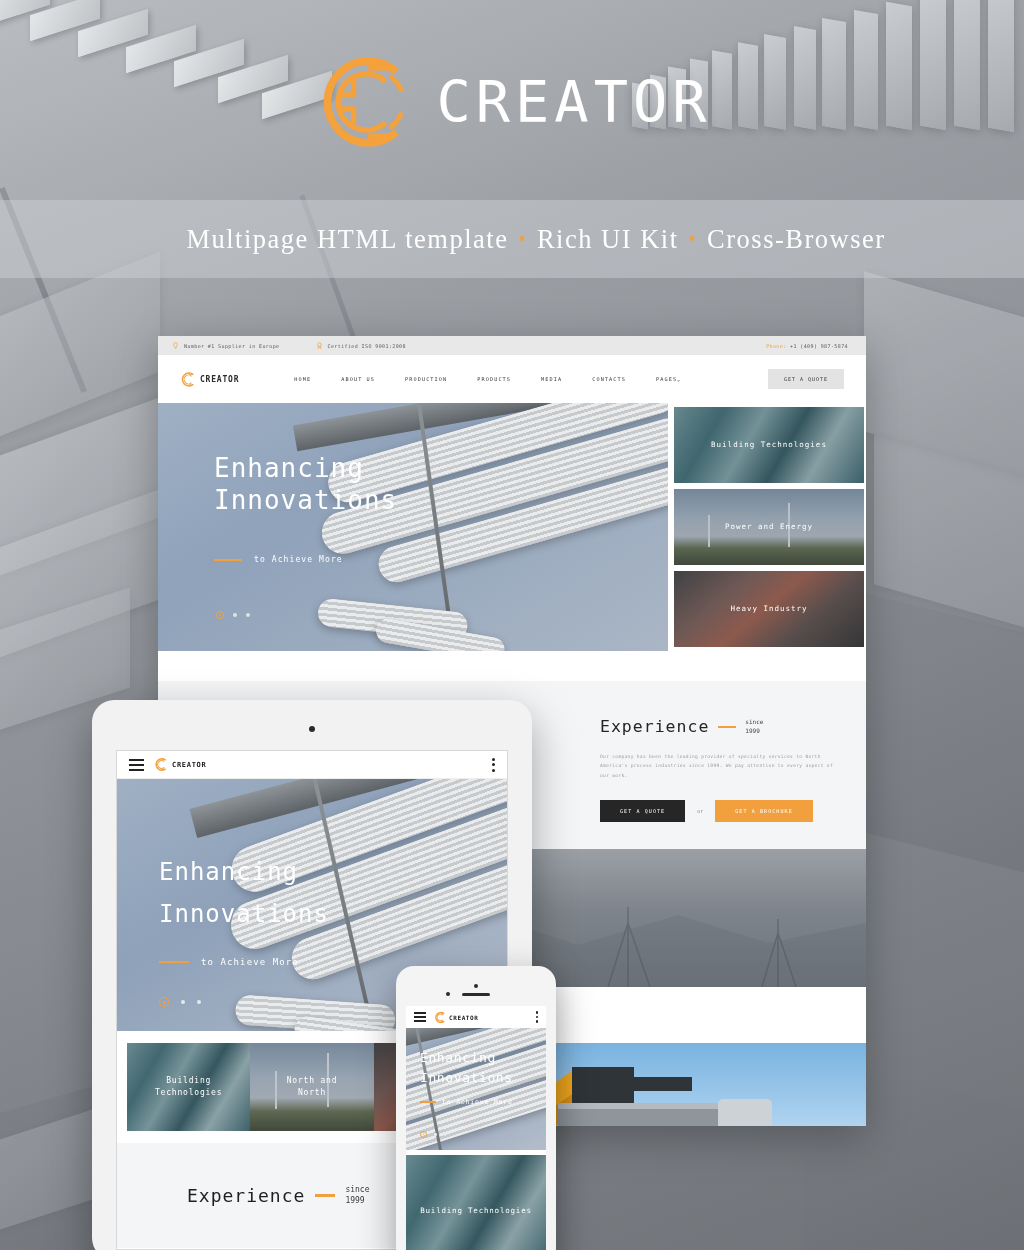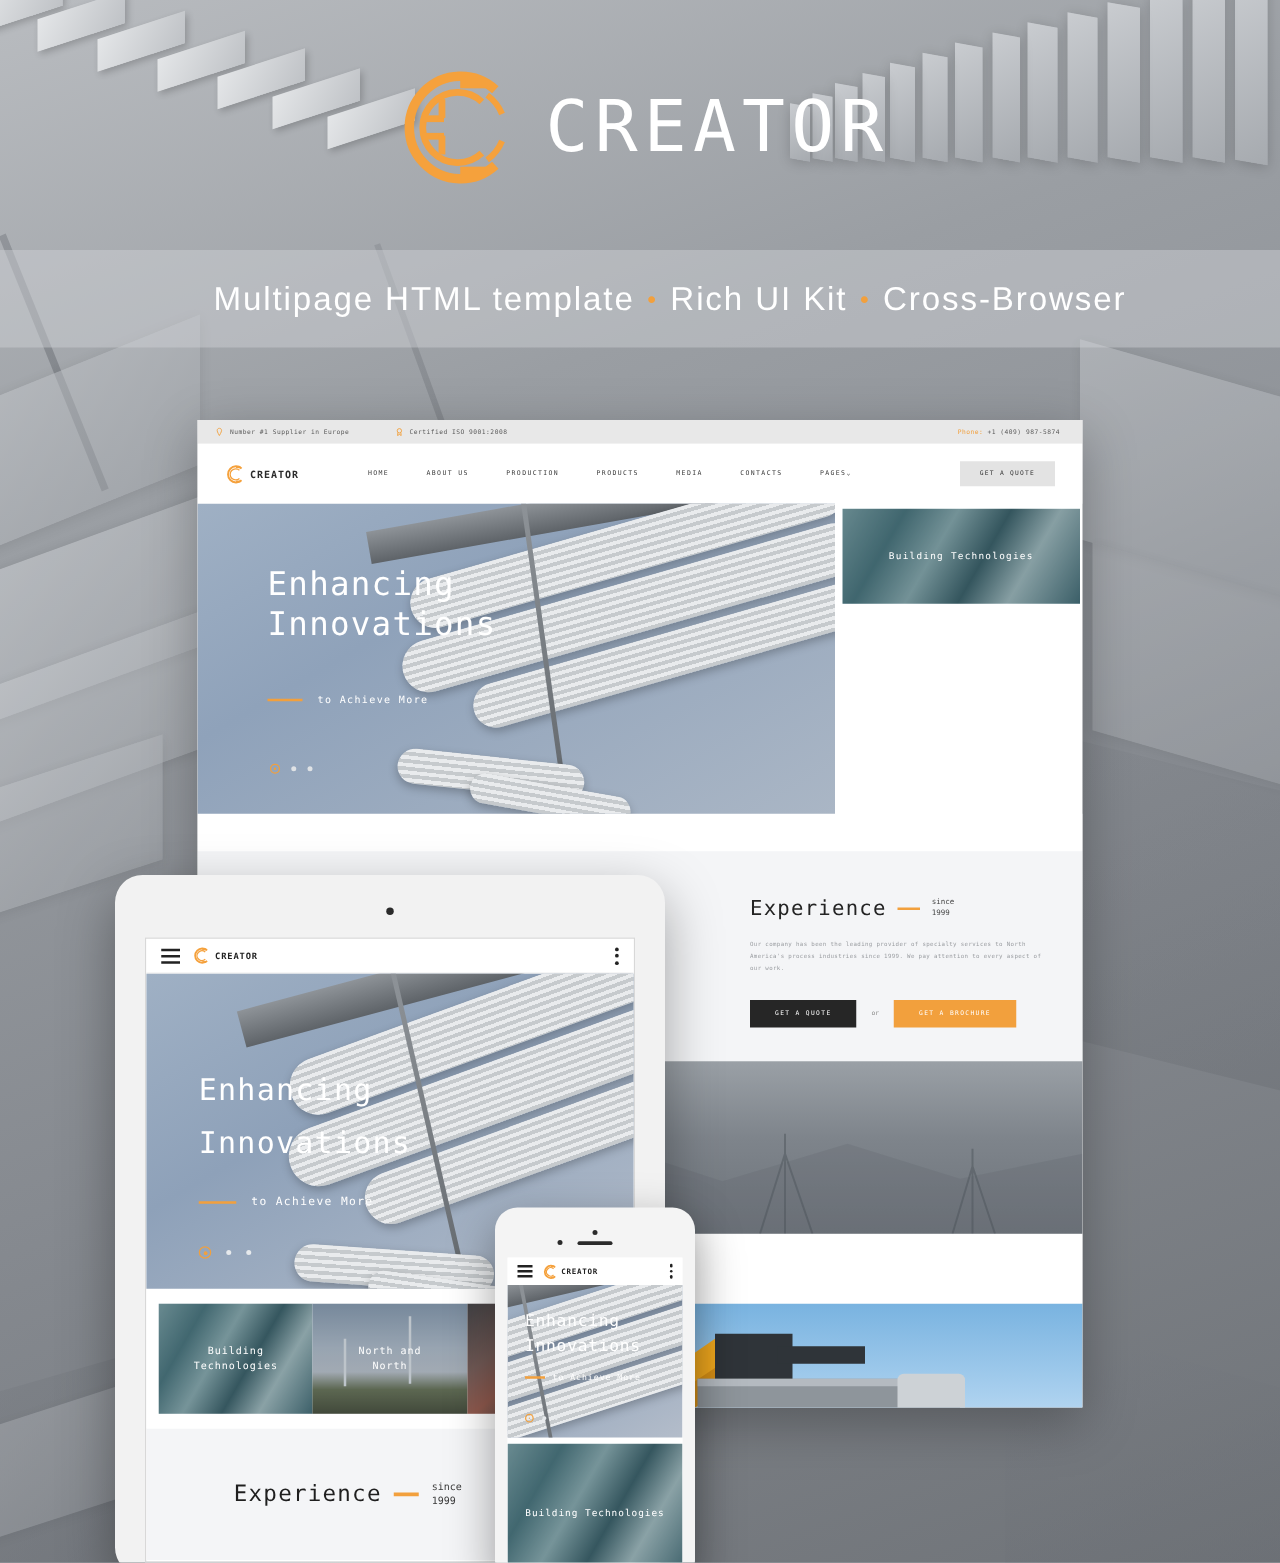--- a/index.html
+++ b/index.html
@@ -30,21 +30,21 @@
   .logo-mark { width:108px; height:108px; flex:0 0 auto; }
   .logo-text { font-family:"DejaVu Sans Mono", monospace; color:#fff;
                font-size:57px; letter-spacing:5px; font-weight:400;
                margin-left:16px; line-height:1; }
 
   
   .tag-band { position:absolute; top:200px; left:0; width:100%; height:78px;
               background:rgba(208,211,215,.45); z-index:5;
               display:flex; align-items:center; justify-content:center; }
   .tag-text { color:#fff; font-size:26.5px; letter-spacing:1.5px; white-space:nowrap;
-              font-family:Liberation Sans, sans-serif;margin-left:48px; }
+              font-family:Liberation Serif, serif;margin-left:48px; }
   .tag-dot { color:#f2a03d; margin:0 10px; font-size:20px; vertical-align:2px; }
 
   
   .desktop { position:absolute; left:158px; top:336px; width:708px; height:790px;
              background:#fff; z-index:3; overflow:hidden;
              box-shadow:0 12px 40px rgba(0,0,0,.28); }
   .d-topbar { height:19px; background:#e8e8e8; display:flex; align-items:center;
               padding:0 14px; font-size:5px; color:#5a5a5a; letter-spacing:.4px; }
   .d-topbar .tb-item { display:flex; align-items:center; margin-right:36px; }
   .tb-ico { width:7px; height:7px; margin-right:5px; flex:0 0 auto; }
@@ -374,20 +374,28 @@
       <div class="d-dots">
         <i class="on"></i>
         <i></i>
         <i></i>
       </div>
     </div>
     <div class="d-cards">
       <div class="d-card cb1 img-building">
         <div class="cap">Building Technologies</div>
       </div>
+      <div class="d-card cb2 img-wind">
+        <div class="wind-t" style="left:60%;top:14px;width:2px;height:44px;"></div>
+        <div class="wind-t" style="left:18%;top:26px;width:1.5px;height:32px;"></div>
+        <div class="cap">Power and Energy</div>
+      </div>
+      <div class="d-card cb3 img-heavy">
+        <div class="cap">Heavy Industry</div>
+      </div>
     </div>
   </div>
 
   <div class="d-white-gap"></div>
 
   <div class="d-exp">
     <div class="d-exp-inner">
       <div class="d-exp-head">
         <h3>Experience</h3>
         <div class="dash"></div>

